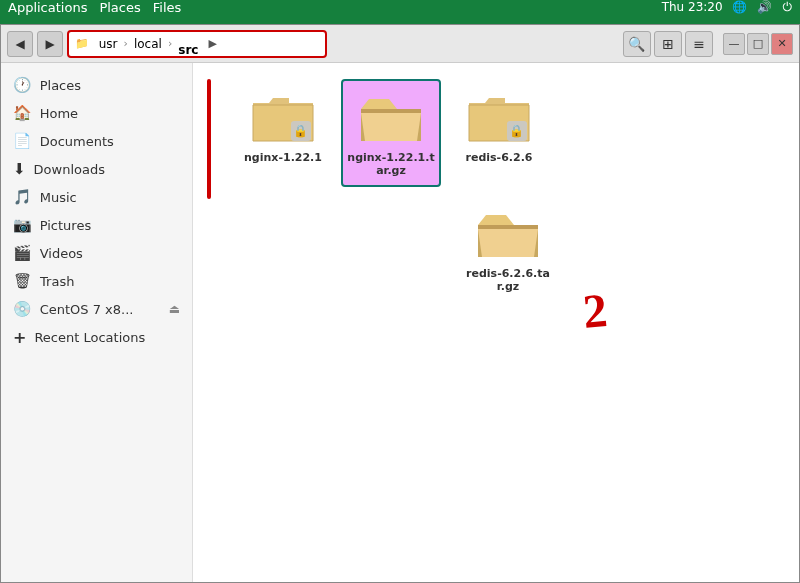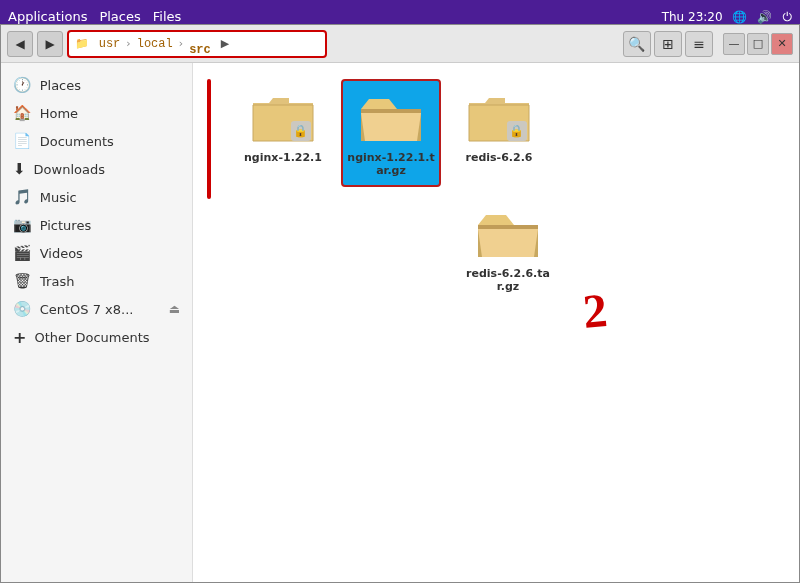--- a/index.html
+++ b/index.html
@@ -7,25 +7,25 @@
       font-family: 'DejaVu Sans', Arial, sans-serif;
       background: #3c3c3c;
       width: 800px;
       height: 583px;
       overflow: hidden;
       font-size: 13px;
     }
 
     
     .system-bar {
-      background: #4c1d95;
+      background: #15803d;
       color: #fff;
       height: 24px;
       display: flex;
-      align-items: flex-end;
+      align-items: flex-start;
       padding: 0 8px;
       font-size: 12px;
     }
     .system-bar-left {
       display: flex;
       align-items: center;
       gap: 12px;
     }
     .system-bar-right {
       margin-left: auto;
@@ -81,24 +81,23 @@
       height: 28px;
       background: #fff;
       padding: 0 2px;
       gap: 0;
       flex: 1;
       max-width: 260px;
     }
     .breadcrumb-item {
       padding: 2px 6px;
       font-size: 12px;
-      color: #a16207;
+      color: #000000;
       cursor: pointer;
       border-radius: 3px;
-      font-family: Liberation Mono, monospace;
     }
     .breadcrumb-icon {
       padding: 2px 4px;
       font-size: 11px;
       color: #555;
       cursor: pointer;
     }
     .breadcrumb-arrow {
       color: #888;
       font-size: 11px;
@@ -222,22 +221,22 @@
       flex-direction: column;
       align-items: center;
       width: 100px;
       padding: 8px 4px;
       cursor: pointer;
       border-radius: 4px;
       border: 2px solid transparent;
       gap: 6px;
     }
     .file-item.selected {
-      border: 2px solid #b91c1c;
-      background: #0ea5e9;
+      border: 2px solid #0f766e;
+      background: #f0abfc;
     }
 
     .file-label {
       font-size: 11px;
       text-align: center;
       color: #333;
       word-break: break-all;
       font-weight: bold;
     }
 
@@ -350,21 +349,21 @@
         <span class="sidebar-icon">🗑</span>
         <span>Trash</span>
       </div>
       <div class="sidebar-item">
         <span class="sidebar-icon">💿</span>
         <span>CentOS 7 x8...</span>
         <span class="sidebar-eject">⏏</span>
       </div>
       <div class="sidebar-item">
         <span class="sidebar-icon" style="font-weight:bold;font-size:16px;">+</span>
-        <span>Other Documents</span>
+        <span>Recent Locations</span>
       </div>
     </div>
 
     <div class="file-area">
 
       <div class="annotation-line"></div>
 
       <div class="annotation-2">2</div>
 
       <div class="files-grid" style="flex-direction: column; gap: 0px;">

